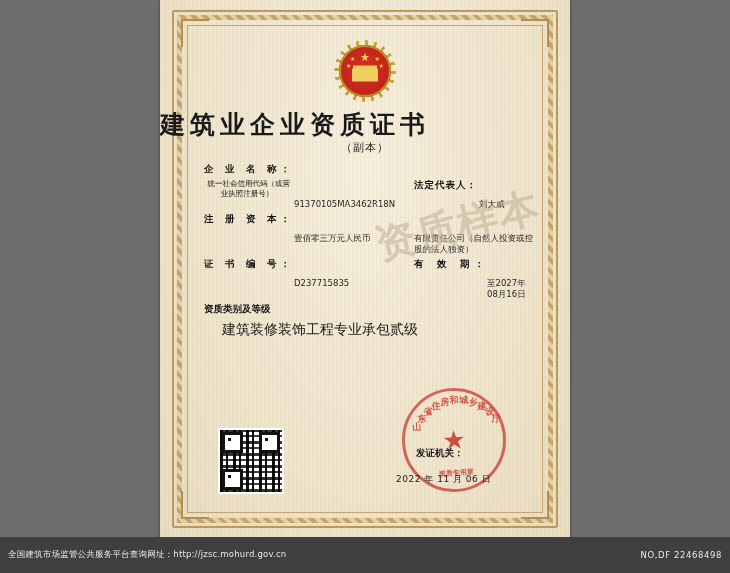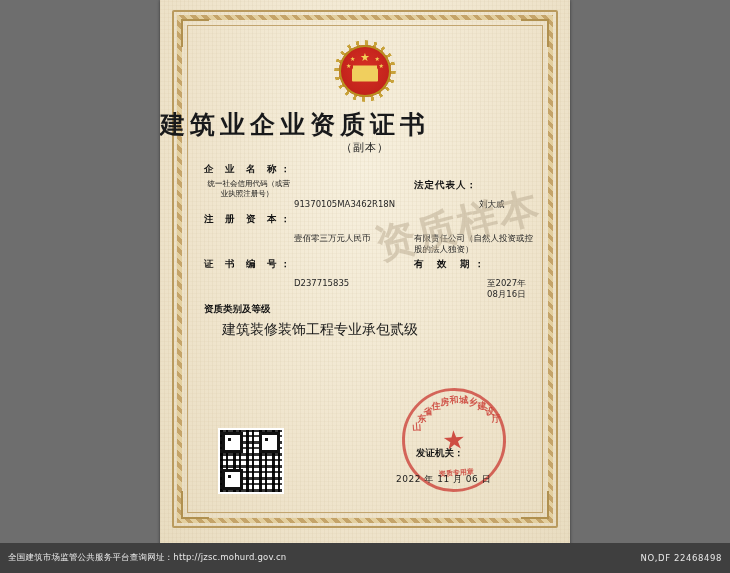--- a/index.html
+++ b/index.html
@@ -358,21 +358,21 @@
     font-weight: bold;
     color: #111;
     letter-spacing: 0.5px;
   }
 
   
   .footer {
     position: absolute;
     left: 0; right: 0;
     bottom: 0;
-    height: 30px;
+    height: 36px;
     background: #3f3f3f;
     color: #e8e8e8;
     font-size: 8.5px;
     display: flex;
     align-items: center;
     justify-content: space-between;
     padding: 0 8px;
     box-sizing: border-box;
   }
   .footer .fl { letter-spacing: 0.2px; }

